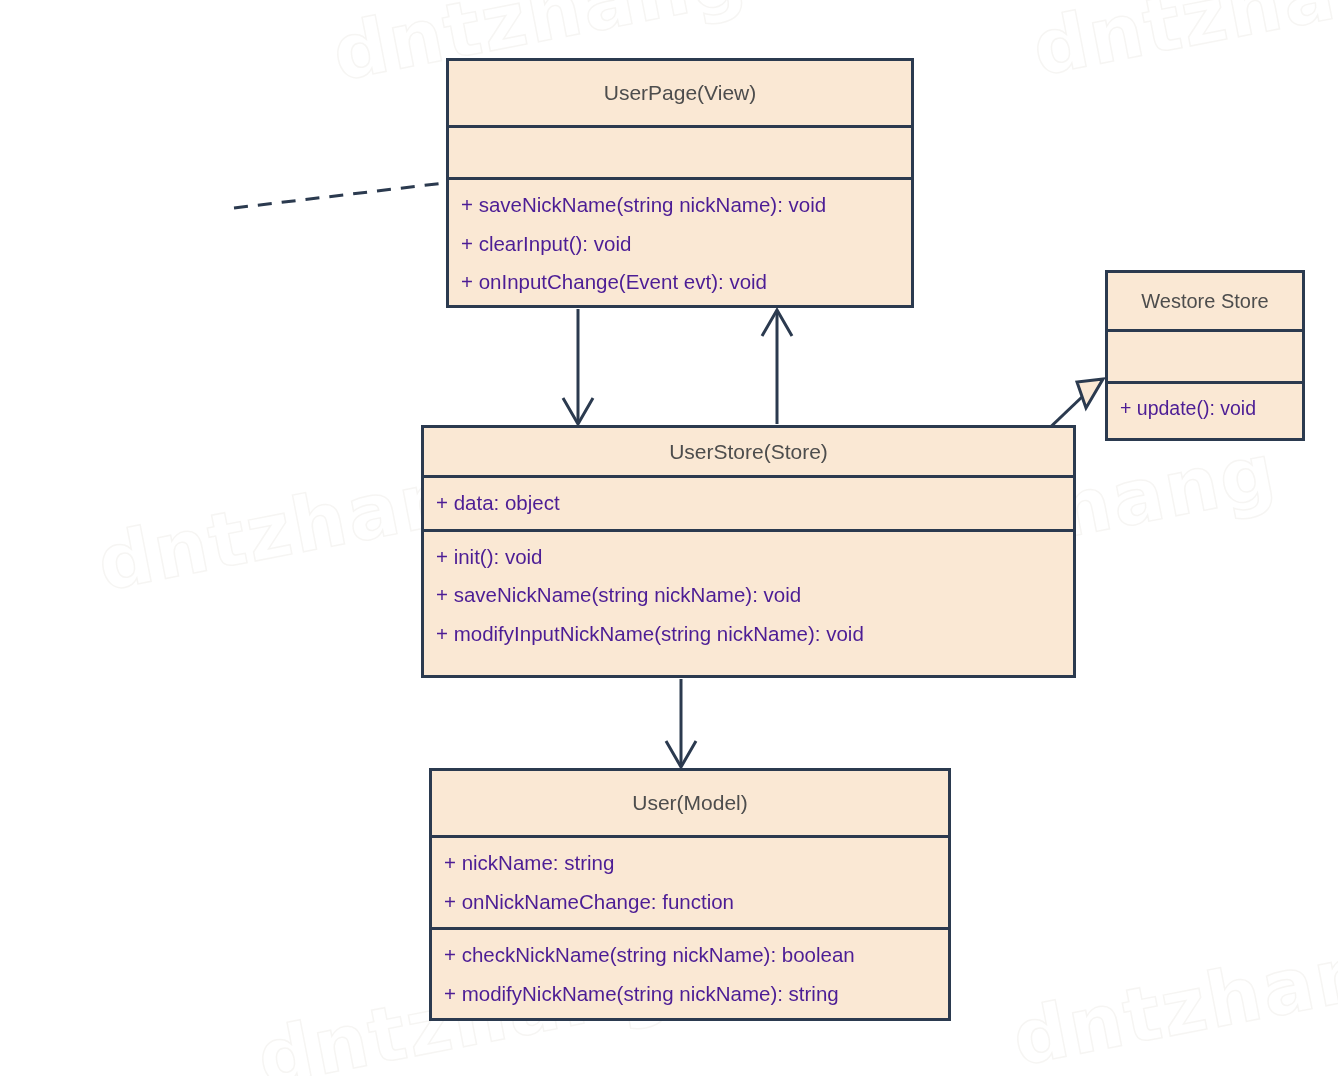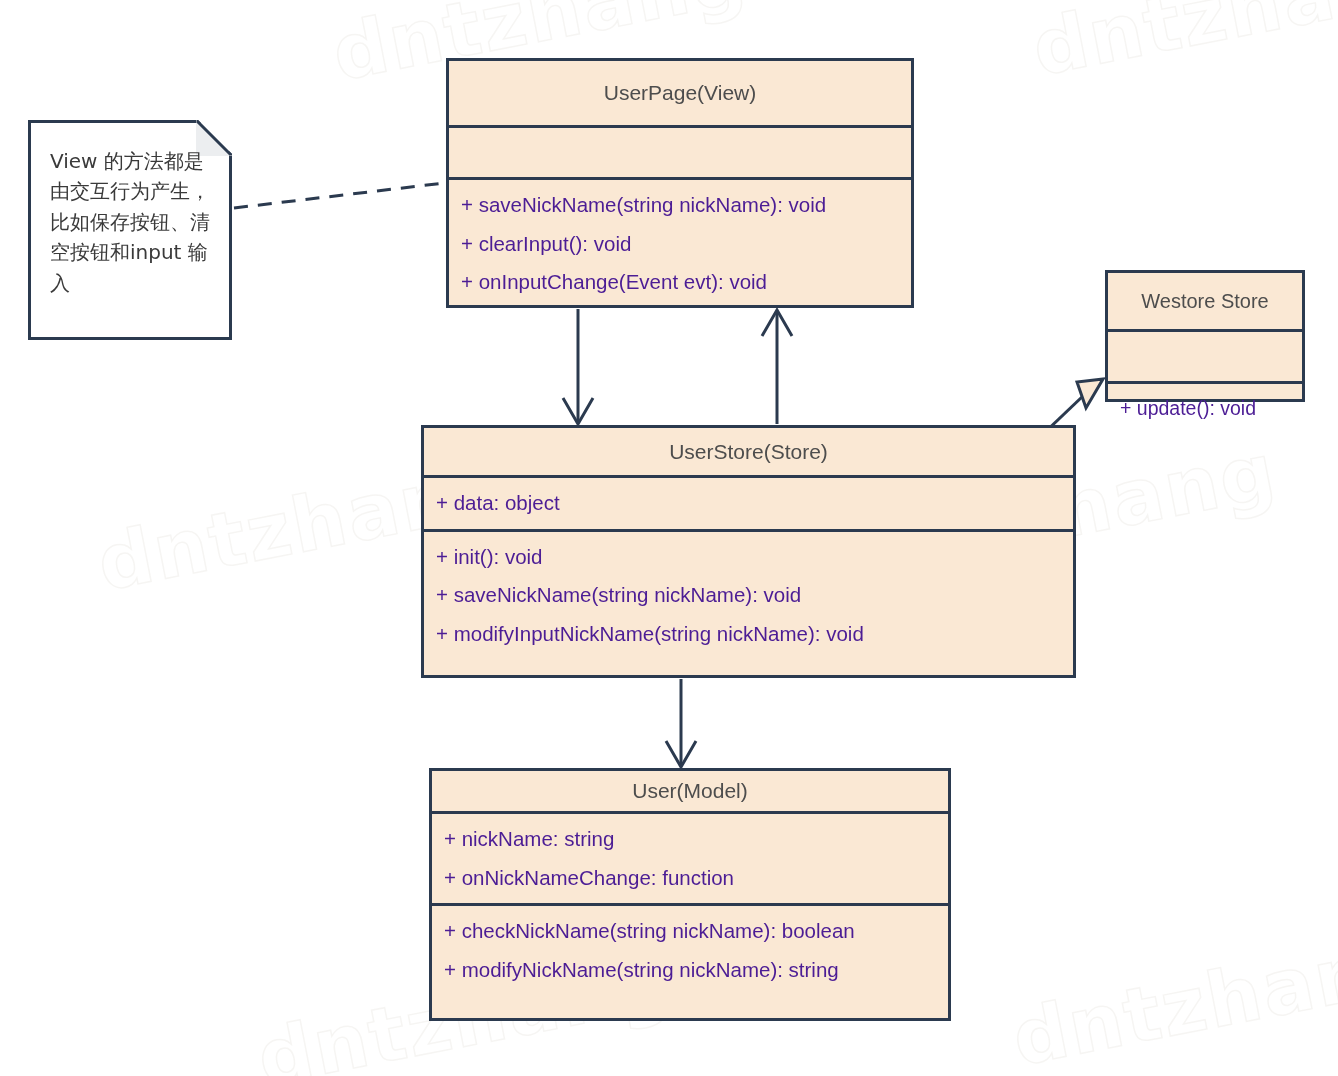--- a/index.html
+++ b/index.html
@@ -90,23 +90,23 @@
 
   
   #box-userpage   { left: 446px; top: 58px;  width: 468px; height: 250px; }
   #box-userpage .uml-title   { height: 64px; }
   #box-userpage .s-attrs     { height: 52px; }
 
   #box-userstore  { left: 421px; top: 425px; width: 655px; height: 253px; }
   #box-userstore .uml-title  { height: 47px; }
 
   #box-usermodel  { left: 429px; top: 768px; width: 522px; height: 253px; }
-  #box-usermodel .uml-title  { height: 40px; }
-
-  #box-westore    { left: 1105px; top: 270px; width: 200px; height: 132px; }
+  #box-usermodel .uml-title  { height: 64px; }
+
+  #box-westore    { left: 1105px; top: 270px; width: 200px; height: 171px; }
   #box-westore .uml-title    { height: 56px; font-size: 20px; }
   #box-westore .s-attrs      { height: 52px; }
   #box-westore .uml-row      { font-size: 19.5px; }
 
   
   #note {
     position: absolute;
     left: 28px;
     top: 120px;
     width: 204px;
@@ -186,28 +186,20 @@
       <path d="M 681 679 L 681 765" stroke="#2b3a4f" stroke-width="3" fill="none"></path>
       <path d="M 666 741 L 681 767 L 696 741" stroke="#2b3a4f" stroke-width="3" fill="none" stroke-linecap="butt" stroke-linejoin="miter"></path>
     </g>
 
     <g>
       <path d="M 953 520 L 1083 396" stroke="#2b3a4f" stroke-width="3" fill="none"></path>
       <path d="M 1103 379 L 1077 382 L 1086 408 Z" stroke="#2b3a4f" stroke-width="3" fill="#fae8d4" stroke-linejoin="miter"></path>
     </g>
   </svg>
 
-  <div id="note">
-    <div class="note-body"></div>
-    <div class="note-fold"></div>
-    <svg class="note-fold-line" viewBox="0 0 38 38">
-      <path d="M 2 2 L 36 36" stroke="#2b3a4f" stroke-width="3" fill="none"></path>
-    </svg>
-    <div class="note-text">View 的方法都是由交互行为产生，比如保存按钮、清空按钮和input 输入</div>
-  </div>
 
   <div class="uml-box" id="box-userpage">
     <div class="uml-title">UserPage(View)</div>
     <div class="uml-section uml-sep s-attrs empty"></div>
     <div class="uml-section uml-sep">
       <div class="uml-row">+ saveNickName(string nickName): void</div>
       <div class="uml-row">+ clearInput(): void</div>
       <div class="uml-row">+ onInputChange(Event evt): void</div>
     </div>
   </div>

